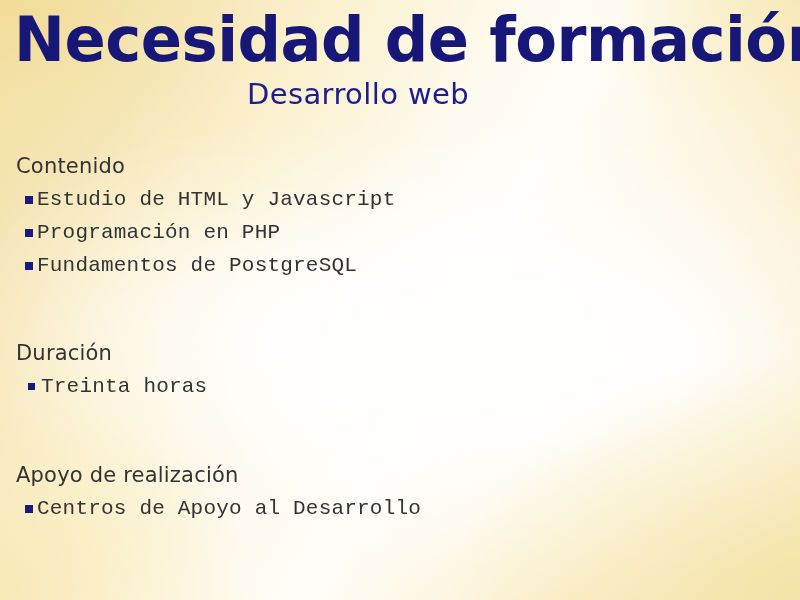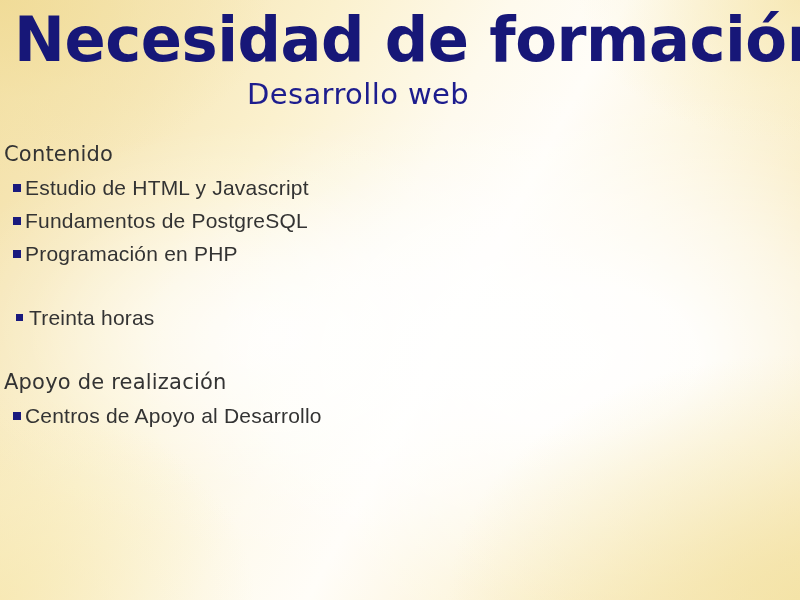--- a/index.html
+++ b/index.html
@@ -105,36 +105,36 @@
     white-space: nowrap;
   }
 
   #body {
     position: absolute;
     left: 0;
     top: 138px;
     width: 760px;
   }
 
-  .block { margin: 0; }
+  .block { margin: 12px; }
 
   .heading {
     font-family: "DejaVu Sans", sans-serif;
     font-size: 21px;
     line-height: 33px;
     color: #333333;
     padding-left: 4px;
     letter-spacing: 0.2px;
     white-space: nowrap;
   }
 
   .bullet-row {
     display: flex;
     align-items: center;
-    font-family: Liberation Sans, sans-serif;
+    font-family: Liberation Mono, monospace;
     font-size: 21px;
     line-height: 33px;
     color: #333333;
     letter-spacing: 0.2px;
     white-space: nowrap;
   }
   .bullet-row.lvl-a { padding-left: 13px; }
   .bullet-row.lvl-b { padding-left: 16px; align-items: center; }
 
   .sq {
@@ -174,32 +174,33 @@
       <div class="block">
         <div class="heading">Contenido</div>
 
         <div class="bullet-row lvl-a">
           <span class="sq"></span>
           <span>Estudio de HTML y Javascript</span>
         </div>
 
         <div class="bullet-row lvl-a">
           <span class="sq"></span>
+          <span>Programación en PHP</span>
+        </div>
+
+        <div class="bullet-row lvl-a">
+          <span class="sq"></span>
           <span>Fundamentos de PostgreSQL</span>
         </div>
-
-        <div class="bullet-row lvl-a">
-          <span class="sq"></span>
-          <span>Programación en PHP</span>
-        </div>
       </div>
 
       <div class="gap-lg"></div>
 
       <div class="block">
+        <div class="heading">Duración</div>
 
         <div class="bullet-row lvl-b">
           <span class="sq small"></span>
           <span>Treinta horas</span>
         </div>
       </div>
 
       <div class="gap-md"></div>
 
       <div class="block">

